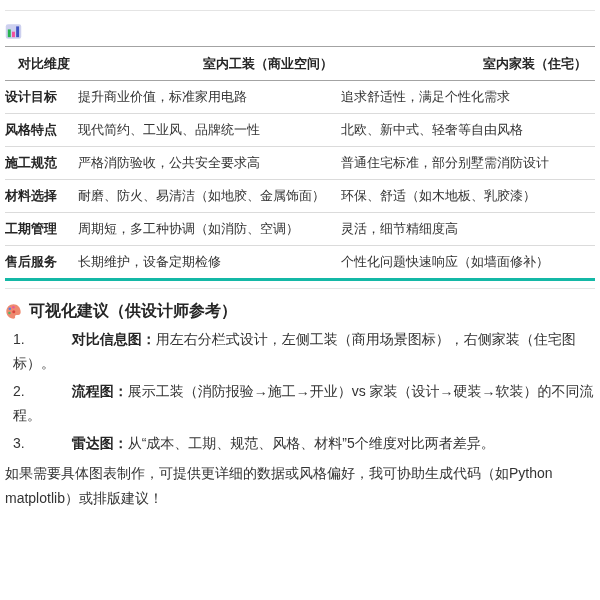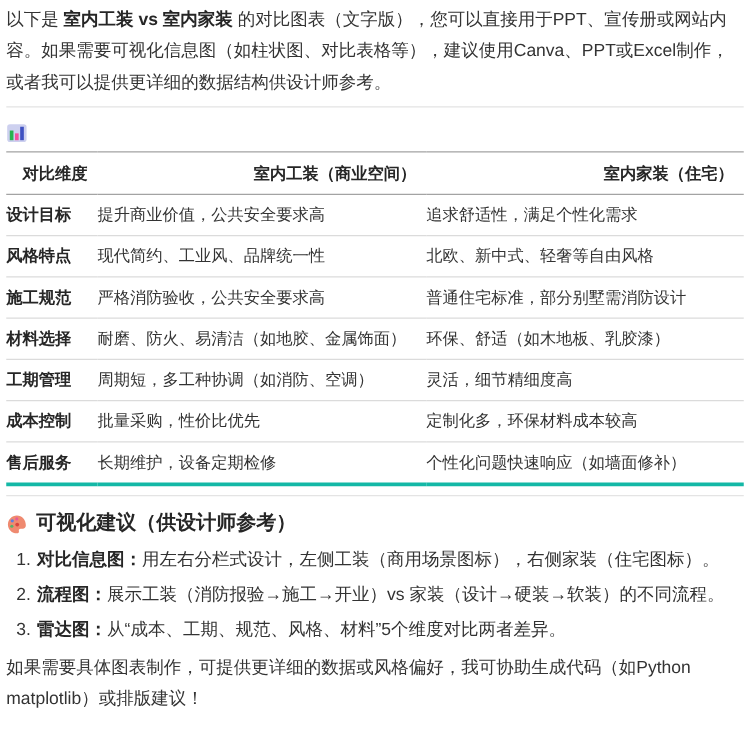--- a/index.html
+++ b/index.html
@@ -51,30 +51,29 @@
     line-height: 17px;
     vertical-align: top;
     white-space: nowrap; overflow: hidden; margin-top: 44px;
   }
   table.cmp tbody tr:last-child td { border-bottom: 3px solid #14b8a6; }
   td.dim { font-weight: bold; color: #262626; }
 
   .olist { margin: 6px 0 0 0; }
   .oitem { padding-left: 8px; font-size: 14px; line-height: 24px; margin-bottom: 4px; }
   .oitem .num { margin-right: 5px; }
-  .oitem .lbl { font-weight: bold; color: #262626; }
+  .oitem .lbl { font-weight: bold; color: #262626; margin-left: 42px; }
 
   .outro { margin-top: 6px; }
 </style>
 </head>
 <body>
 
 <div class="doc">
 
-  <p class="para"><span>以下是 </span><strong>室内工装 vs 室内家装</strong><span> 的对比图表（文字版），您可以直接用于PPT、宣传册或网站内容。如果需要可视化信息图（如柱状图、对比表格等），建议使用Canva、PPT或Excel制作，或者我可以提供更详细的数据结构供设计师参考。</span></p>
 
   <hr class="divider">
 
   <h3 class="sec">
     <span class="icn">
       <svg viewBox="0 0 18 18" aria-hidden="true">
         <rect x="0.8" y="1.4" width="16.4" height="15.2" rx="2.4" fill="#cdd0ef"></rect>
         <rect x="3.0" y="6.8" width="3.1" height="8.2" fill="#27b34f"></rect>
         <rect x="7.4" y="9.2" width="3.1" height="5.8" fill="#f2509e"></rect>
         <rect x="11.8" y="3.6" width="3.1" height="11.4" fill="#3f51c1"></rect>
@@ -91,21 +90,21 @@
     <thead>
       <tr>
         <th>对比维度</th>
         <th>室内工装（商业空间）</th>
         <th>室内家装（住宅）</th>
       </tr>
     </thead>
     <tbody>
       <tr>
         <td class="dim">设计目标</td>
-        <td>提升商业价值，公共安全要求高</td>
+        <td>提升商业价值，标准家用电路</td>
         <td>追求舒适性，满足个性化需求</td>
       </tr>
       <tr>
         <td class="dim">风格特点</td>
         <td>现代简约、工业风、品牌统一性</td>
         <td>北欧、新中式、轻奢等自由风格</td>
       </tr>
       <tr>
         <td class="dim">施工规范</td>
         <td>严格消防验收，公共安全要求高</td>
@@ -113,25 +112,20 @@
       </tr>
       <tr>
         <td class="dim">材料选择</td>
         <td>耐磨、防火、易清洁（如地胶、金属饰面）</td>
         <td>环保、舒适（如木地板、乳胶漆）</td>
       </tr>
       <tr>
         <td class="dim">工期管理</td>
         <td>周期短，多工种协调（如消防、空调）</td>
         <td>灵活，细节精细度高</td>
-      </tr>
-      <tr>
-        <td class="dim">成本控制</td>
-        <td>批量采购，性价比优先</td>
-        <td>定制化多，环保材料成本较高</td>
       </tr>
       <tr>
         <td class="dim">售后服务</td>
         <td>长期维护，设备定期检修</td>
         <td>个性化问题快速响应（如墙面修补）</td>
       </tr>
     </tbody>
   </table>
 
   <hr class="divider">

